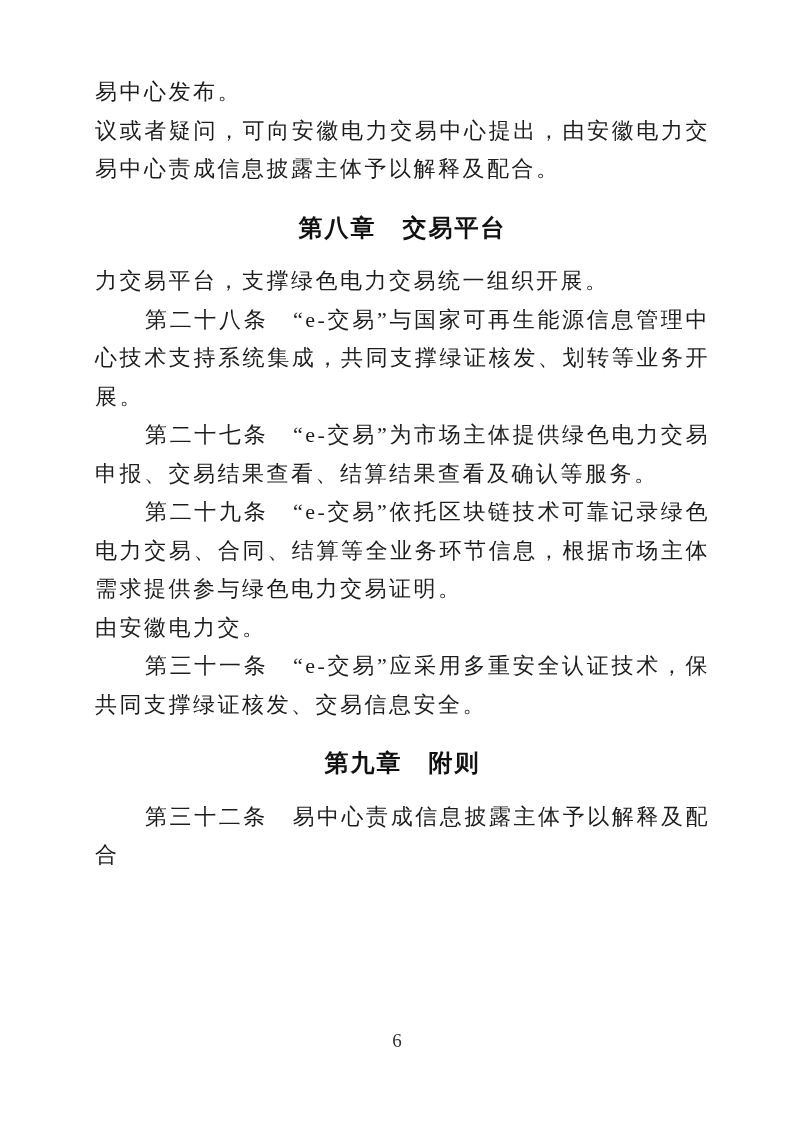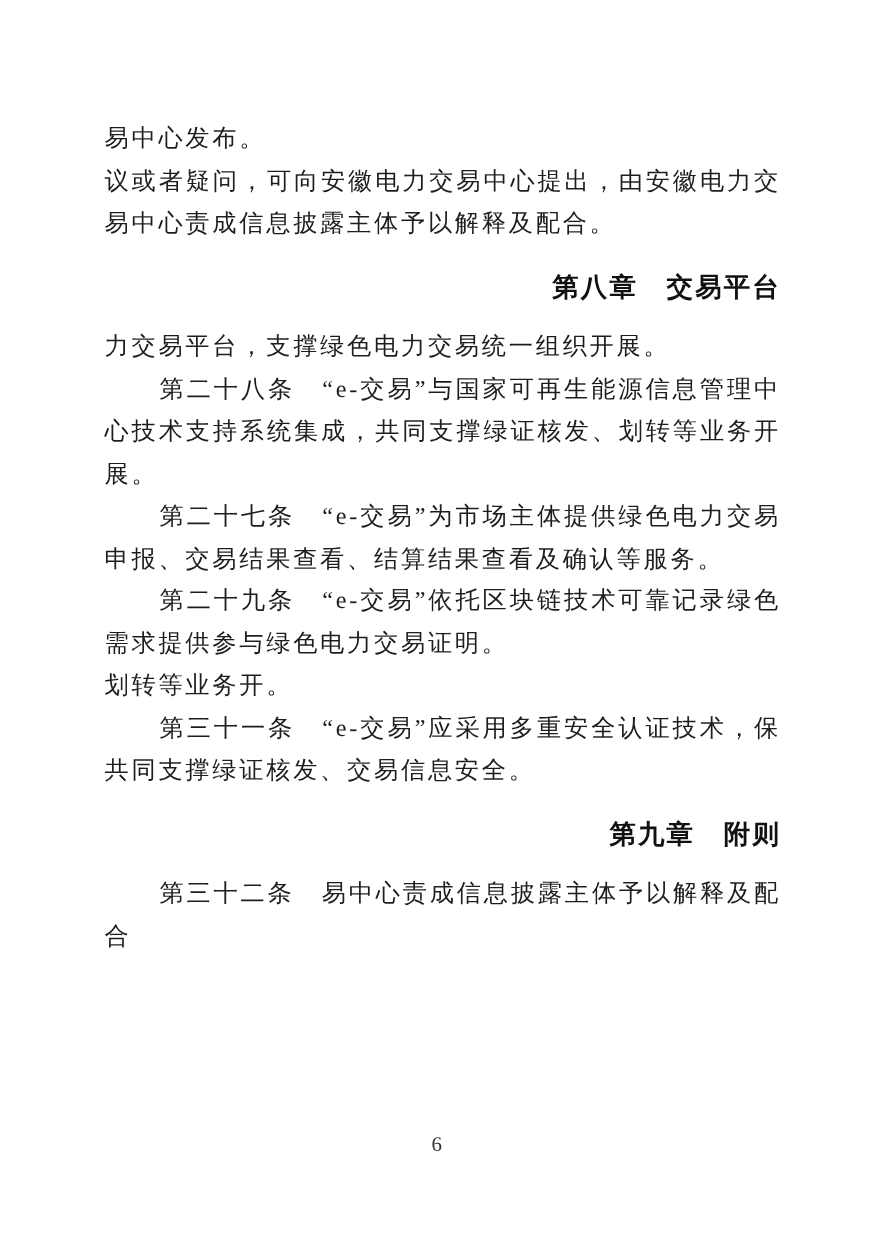--- a/index.html
+++ b/index.html
@@ -8,21 +8,21 @@
     background: #ffffff;
   }
   .page {
     position: relative;
     width: 794px;
     height: 1123px;
     margin: 0 auto;
     background: #ffffff;
     overflow: hidden;
     box-sizing: border-box;
-    padding: 107px 84px 0 95px;
+    padding: 73px 84px 0 95px;
     color: #1d1d1d;
     font-family: "Liberation Serif", "DejaVu Serif", serif;
   }
   .para {
     margin: 0;
   }
   .line {
     font-size: 22px;
     line-height: 38.5px;
     letter-spacing: 2.5px;
@@ -33,21 +33,21 @@
     white-space: normal;
     text-align: justify;
     text-align-last: justify;
     text-justify: inter-character;
   }
   .line.indent {
     text-indent: 50px;
   }
   .heading {
     margin: 20px 0 15px 0;
-    text-align: right;
+    text-align: center;
   }
   .heading .line {
     font-family: "Liberation Sans", "DejaVu Sans", sans-serif;
     font-weight: bold;
     font-size: 24px;
     line-height: 38.5px;
     letter-spacing: 2px;
     color: #111111;
   }
   .page-footer {
@@ -85,24 +85,25 @@
         <div class="line fill indent">第二十八条　“e-交易”与国家可再生能源信息管理中</div>
         <div class="line fill">心技术支持系统集成，共同支撑绿证核发、划转等业务开</div>
         <div class="line">展。</div>
       </div>
       <div class="para">
         <div class="line fill indent">第二十七条　“e-交易”为市场主体提供绿色电力交易</div>
         <div class="line">申报、交易结果查看、结算结果查看及确认等服务。</div>
       </div>
       <div class="para">
         <div class="line fill indent">第二十九条　“e-交易”依托区块链技术可靠记录绿色</div>
+        <div class="line fill">电力交易、合同、结算等全业务环节信息，根据市场主体</div>
         <div class="line">需求提供参与绿色电力交易证明。</div>
       </div>
       <div class="para">
-        <div class="line">划转等业务开。</div>
+        <div class="line">由安徽电力交。</div>
       </div>
       <div class="para">
         <div class="line fill indent">第三十一条　“e-交易”应采用多重安全认证技术，保</div>
         <div class="line">共同支撑绿证核发、交易信息安全。</div>
       </div>
       <div class="heading">
         <div class="line">第九章　附则</div>
       </div>
       <div class="para">
         <div class="line fill indent">第三十二条　易中心责成信息披露主体予以解释及配合</div>

